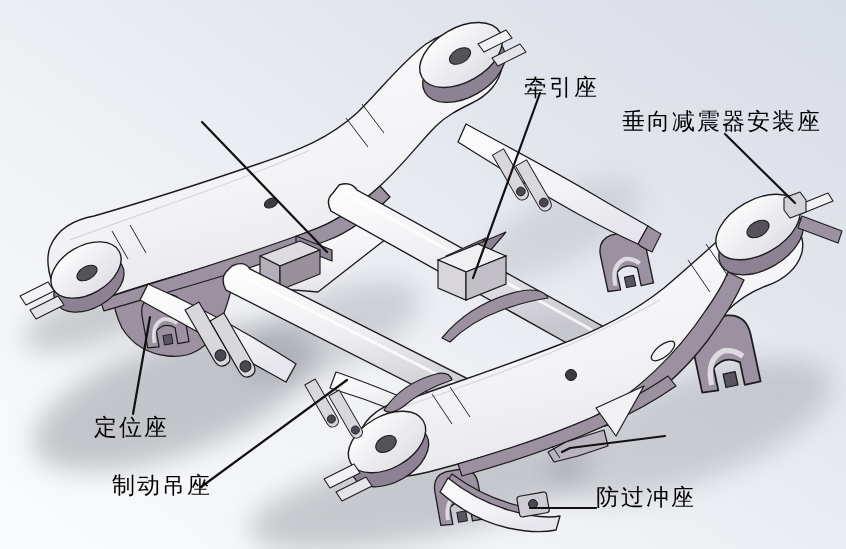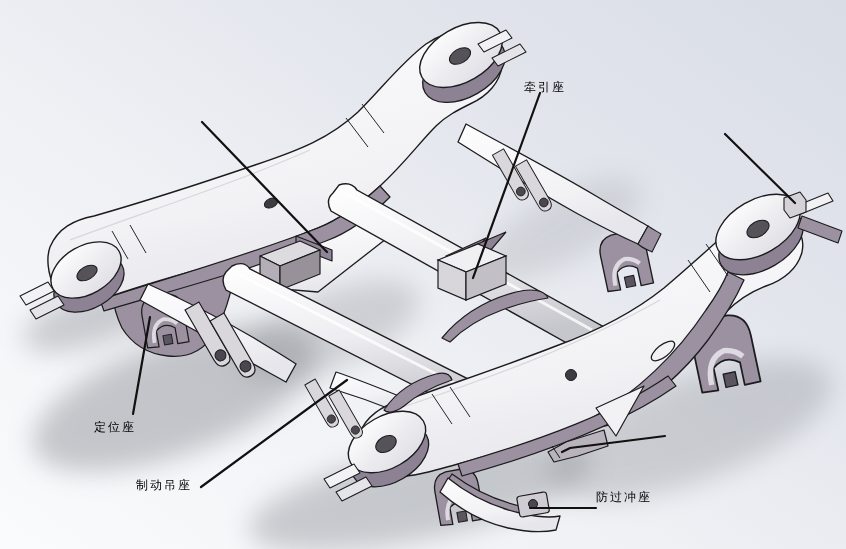--- a/index.html
+++ b/index.html
@@ -3,21 +3,21 @@
 <meta charset="utf-8">
 <style>
   html,body{margin:0;padding:0;background:#888;}
   .stage{
     position:relative;width:846px;height:549px;overflow:hidden;
     font-family:"Liberation Sans","DejaVu Sans",sans-serif;
     background:linear-gradient(215deg,#d9dde6 0%,#e2e5ec 30%,#eff1f5 60%,#fafbfc 100%);
   }
   .stage svg{position:absolute;left:0;top:0;}
   .callout{
-    position:absolute;font-size:12px;line-height:19px;letter-spacing:2px;
+    position:absolute;font-size:23px;line-height:19px;letter-spacing:2px;
     color:#000;white-space:nowrap;user-select:none;
   }
 </style>
 </head>
 <body>
 
 <div class="stage">
 <svg width="846" height="549" viewBox="0 0 846 549">
   <defs>
     <linearGradient id="discG" x1="0" y1="0" x2="0.4" y2="1">
@@ -201,16 +201,17 @@
     <path d="M 540,93 L 473,278"></path>
     <path d="M 725,134 L 795,203"></path>
     <path d="M 133,414 L 150,317"></path>
     <path d="M 201,487 L 347,380"></path>
     <path d="M 665,436 L 570,448 L 562,452" fill="none"></path>
     <path d="M 596,508 L 530,508"></path>
   </g>
 </svg>
 
   <div class="callout" style="left:524px;top:78px">牵引座</div>
+  <div class="callout" style="left:622px;top:112px">垂向减震器安装座</div>
   <div class="callout" style="left:94px;top:418px">定位座</div>
-  <div class="callout" style="left:136px;top:476px">制动吊座</div>
+  <div class="callout" style="left:112px;top:476px">制动吊座</div>
   <div class="callout" style="left:596px;top:488px">防过冲座</div>
 </div>
 
 </body></html>

